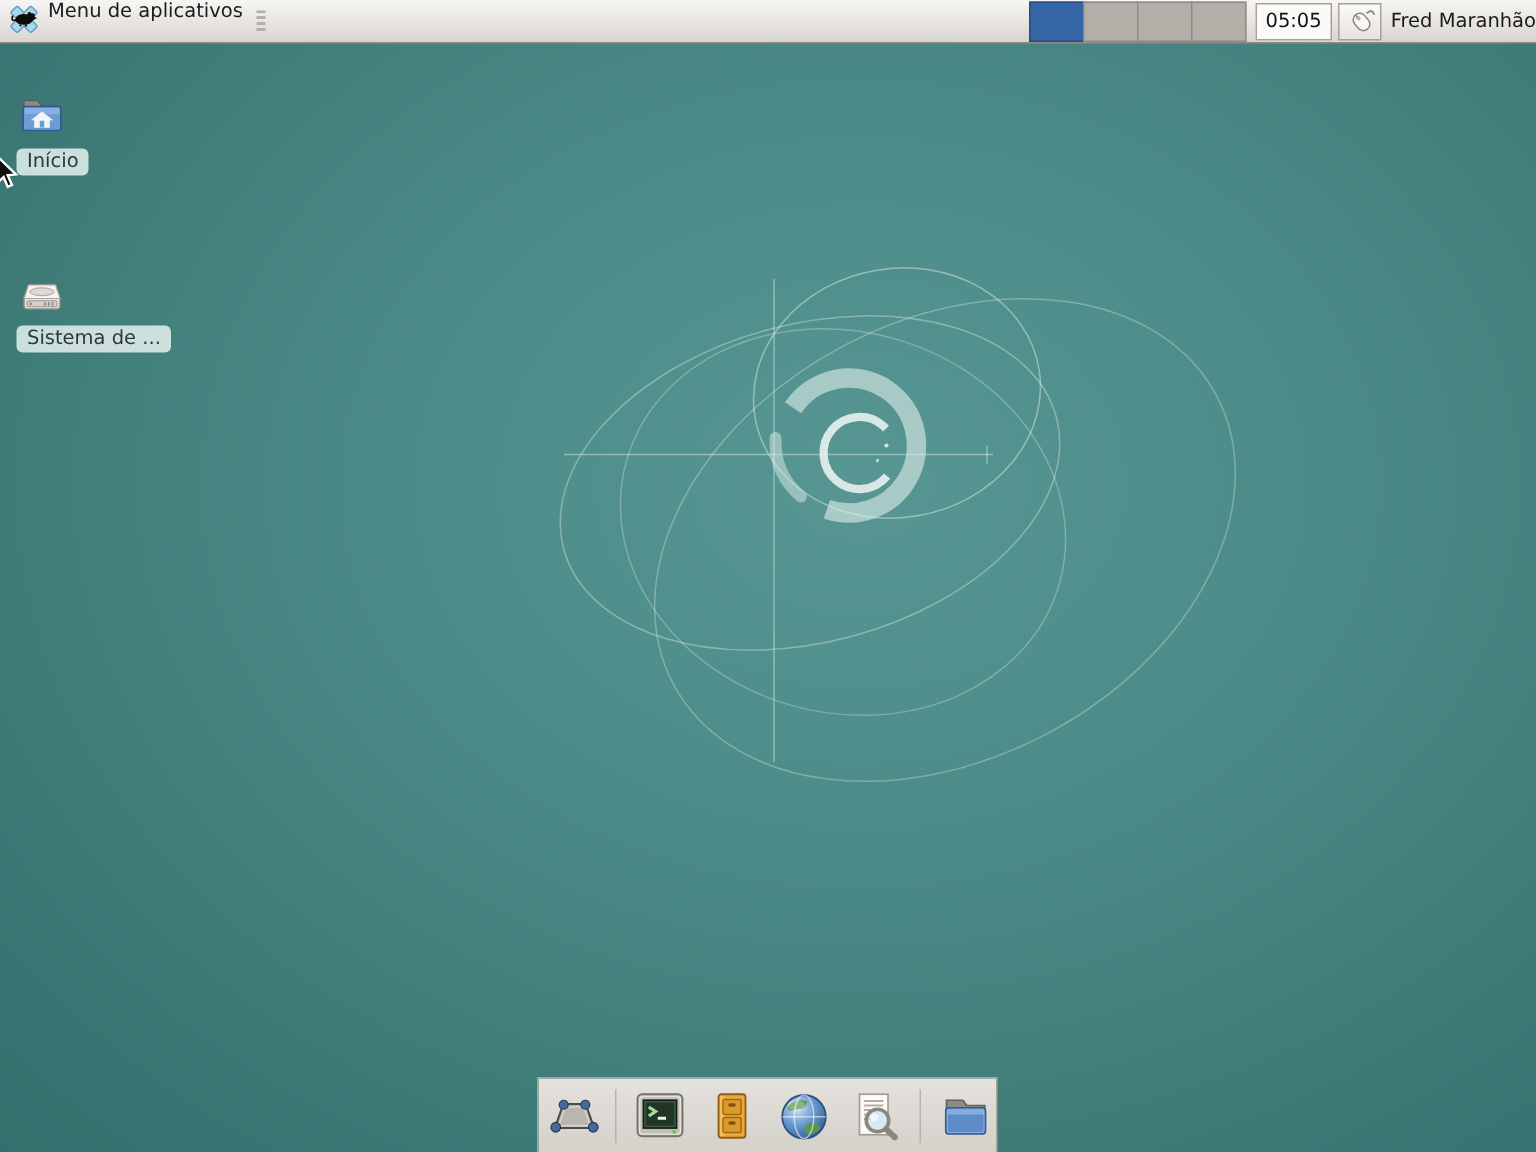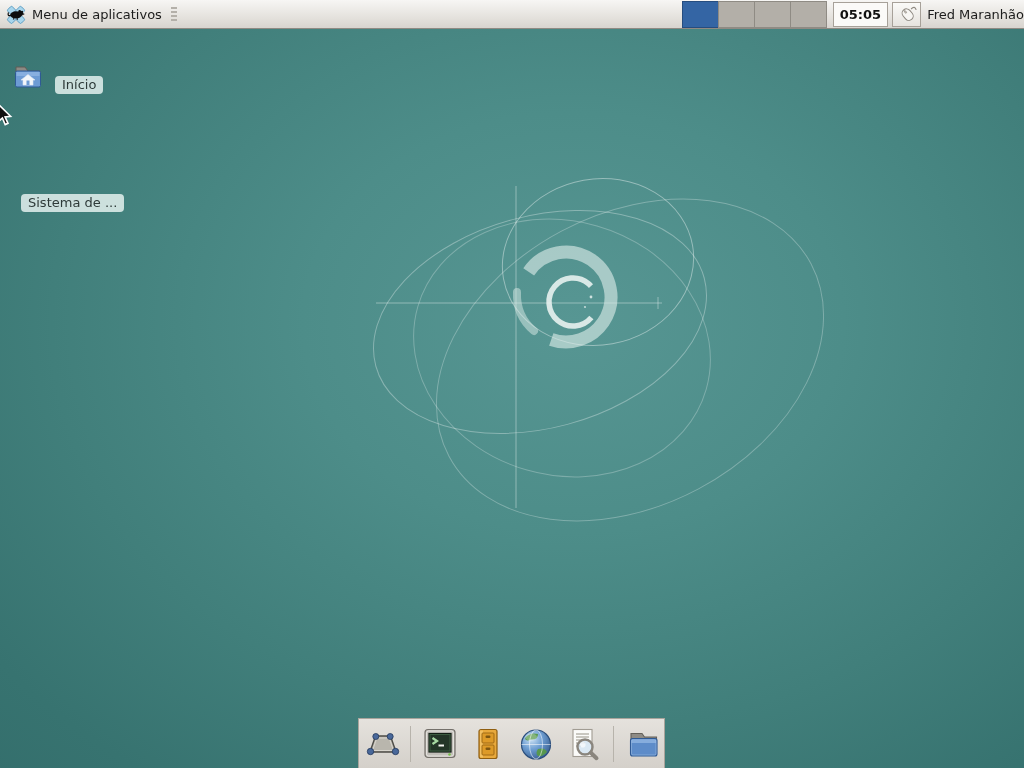--- a/index.html
+++ b/index.html
@@ -19,21 +19,21 @@
   
   #top-panel {
     position: absolute; top: 0; left: 0; right: 0; height: 29px;
     background: linear-gradient(#f7f6f4, #e2dfda 70%, #d8d4cf);
     border-bottom: 1px solid #8f8a83;
     display: flex; align-items: center;
     color: #1c1c1c; font-size: 13px;
     z-index: 50;
   }
   #menu-button {
-    display: flex; align-items: center; gap: 5px;
+    display: flex; align-items: flex-start; gap: 5px;
     height: 100%; padding: 0 6px 0 5px; cursor: default;
   }
   #menu-button svg { display: block; }
   .panel-grip {
     width: 6px; height: 15px; margin-left: 3px;
     background: repeating-linear-gradient(to bottom,
       #b4b0a9 0px, #b4b0a9 2px, rgba(0,0,0,0) 2px, rgba(0,0,0,0) 4px);
   }
   #panel-spacer { flex: 1; }
   #pager { display: flex; height: 27px; margin-right: 6px; }
@@ -41,38 +41,38 @@
     width: 37px; height: 27px;
     background: #b3afa8;
     border: 1px solid #8f8b84;
     margin-left: -1px;
   }
   .workspace.active { background: #3465a4; border-color: #264d7f; }
   #clock-frame {
     height: 25px; padding: 0 6px; margin-right: 4px;
     background: #fbfaf8; border: 1px solid #a7a199;
     display: flex; align-items: center;
-    font-size: 13px; color: #111; font-weight: bold;
+    font-size: 13px; color: #111;
   }
   #tray-button {
     width: 29px; height: 25px; margin-right: 6px;
     background: linear-gradient(#fafaf8, #e6e3de);
     border: 1px solid #a7a199;
     display: flex; align-items: center; justify-content: center;
   }
   #user-label { white-space: nowrap; }
 
   
   #wallpaper-art { position: absolute; top: 0; left: 0; z-index: 1; pointer-events: none; }
 
   
   .desktop-icon {
     position: absolute; width: 110px; left: 11px;
-    display: flex; align-items: flex-end;
-    cursor: default; z-index: 10; gap: 10px;
+    display: flex; flex-direction: column; align-items: flex-start;
+    cursor: default; z-index: 10;
   }
   .desktop-icon .di-label {
     margin-top: 5px;
     background: rgba(223, 237, 235, 0.88);
     color: #2e3a39;
     font-size: 13px;
     padding: 1px 7px 2px 7px;
     border-radius: 4px;
     white-space: nowrap;
   }

